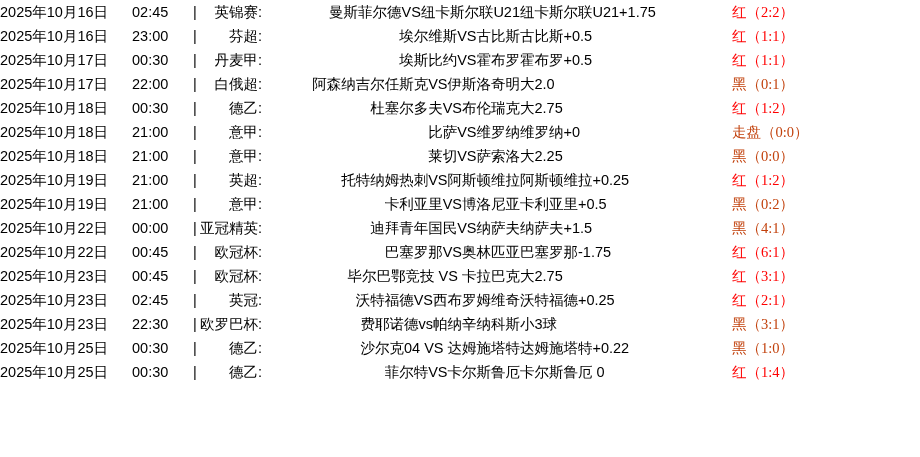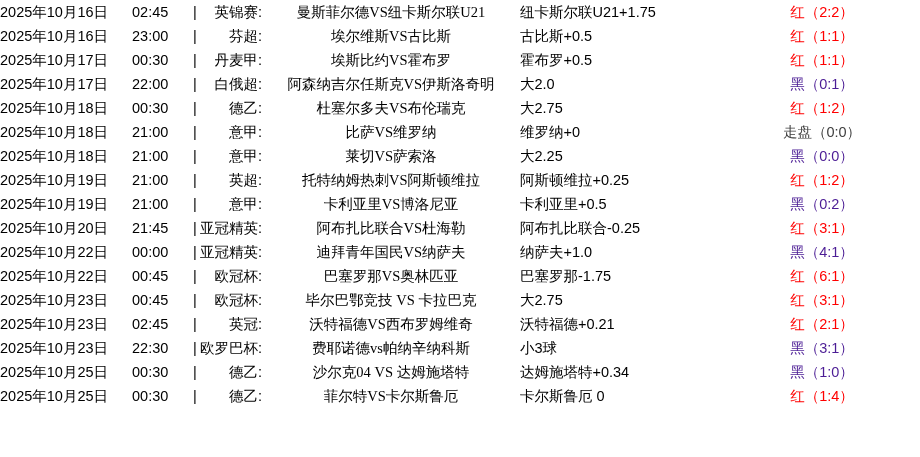--- a/index.html
+++ b/index.html
@@ -31,27 +31,27 @@
     line-height: 24px;
     white-space: nowrap;
     overflow: hidden;
     vertical-align: middle;
   }
   
   .col-date   { width: 132px; text-align: left;   padding-left: 2px; }
   .col-time   { width: 58px;  text-align: left;   padding-left: 4px; }
   .col-sep    { width: 10px;  text-align: center; color: #000; }
   .col-league { width: 62px;  text-align: right;  }
-  .col-match  { width: 258px; text-align: center;   padding-left: 8px; font-family: Liberation Serif, serif; }
+  .col-match  { width: 258px; text-align: right;   padding-left: 8px; }
   .col-pick   { width: 212px; text-align: left;   padding-left: 6px; }
-  .col-result { width: 180px; text-align: center;   padding-left: 26px; }
+  .col-result { width: 180px; text-align: left;   padding-left: 26px; font-family: Liberation Serif, serif; }
 
   .result-red   { color: #ff0000; }
-  .result-black { color: #4c1d95; }
-  .result-blue  { color: #404040; }
+  .result-black { color: #c2410c; }
+  .result-blue  { color: #c2410c; }
 
   .league-text { letter-spacing: 0px; }
 </style>
 </head>
 <body>
 
 <div id="table-wrap">
   <table class="match-table">
     <tbody id="match-tbody">
         <tr>
@@ -129,35 +129,26 @@
         <tr>
           <td class="col-date">2025年10月19日</td>
           <td class="col-time">21:00</td>
           <td class="col-sep">|</td>
           <td class="col-league league-text">意甲:</td>
           <td class="col-match">卡利亚里VS博洛尼亚</td>
           <td class="col-pick">卡利亚里+0.5</td>
           <td class="col-result result-black">黑（0:2）</td>
         </tr>
         <tr>
-          <td class="col-date">2025年10月20日</td>
-          <td class="col-time">21:45</td>
-          <td class="col-sep">|</td>
-          <td class="col-league league-text">亚冠精英:</td>
-          <td class="col-match">阿布扎比联合VS杜海勒</td>
-          <td class="col-pick">阿布扎比联合-0.25</td>
-          <td class="col-result result-red">红（3:1）</td>
-        </tr>
-        <tr>
           <td class="col-date">2025年10月22日</td>
           <td class="col-time">00:00</td>
           <td class="col-sep">|</td>
           <td class="col-league league-text">亚冠精英:</td>
           <td class="col-match">迪拜青年国民VS纳萨夫</td>
-          <td class="col-pick">纳萨夫+1.0</td>
+          <td class="col-pick">纳萨夫+1.5</td>
           <td class="col-result result-black">黑（4:1）</td>
         </tr>
         <tr>
           <td class="col-date">2025年10月22日</td>
           <td class="col-time">00:45</td>
           <td class="col-sep">|</td>
           <td class="col-league league-text">欧冠杯:</td>
           <td class="col-match">巴塞罗那VS奥林匹亚</td>
           <td class="col-pick">巴塞罗那-1.75</td>
           <td class="col-result result-red">红（6:1）</td>
@@ -170,39 +161,39 @@
           <td class="col-match">毕尔巴鄂竞技 VS 卡拉巴克</td>
           <td class="col-pick">大2.75</td>
           <td class="col-result result-red">红（3:1）</td>
         </tr>
         <tr>
           <td class="col-date">2025年10月23日</td>
           <td class="col-time">02:45</td>
           <td class="col-sep">|</td>
           <td class="col-league league-text">英冠:</td>
           <td class="col-match">沃特福德VS西布罗姆维奇</td>
-          <td class="col-pick">沃特福德+0.21</td>
+          <td class="col-pick">沃特福德+0.25</td>
           <td class="col-result result-red">红（2:1）</td>
         </tr>
         <tr>
           <td class="col-date">2025年10月23日</td>
           <td class="col-time">22:30</td>
           <td class="col-sep">|</td>
           <td class="col-league league-text">欧罗巴杯:</td>
           <td class="col-match">费耶诺德vs帕纳辛纳科斯</td>
           <td class="col-pick">小3球</td>
           <td class="col-result result-black">黑（3:1）</td>
         </tr>
         <tr>
           <td class="col-date">2025年10月25日</td>
           <td class="col-time">00:30</td>
           <td class="col-sep">|</td>
           <td class="col-league league-text">德乙:</td>
           <td class="col-match">沙尔克04 VS 达姆施塔特</td>
-          <td class="col-pick">达姆施塔特+0.34</td>
+          <td class="col-pick">达姆施塔特+0.22</td>
           <td class="col-result result-black">黑（1:0）</td>
         </tr>
         <tr>
           <td class="col-date">2025年10月25日</td>
           <td class="col-time">00:30</td>
           <td class="col-sep">|</td>
           <td class="col-league league-text">德乙:</td>
           <td class="col-match">菲尔特VS卡尔斯鲁厄</td>
           <td class="col-pick">卡尔斯鲁厄 0</td>
           <td class="col-result result-red">红（1:4）</td>

